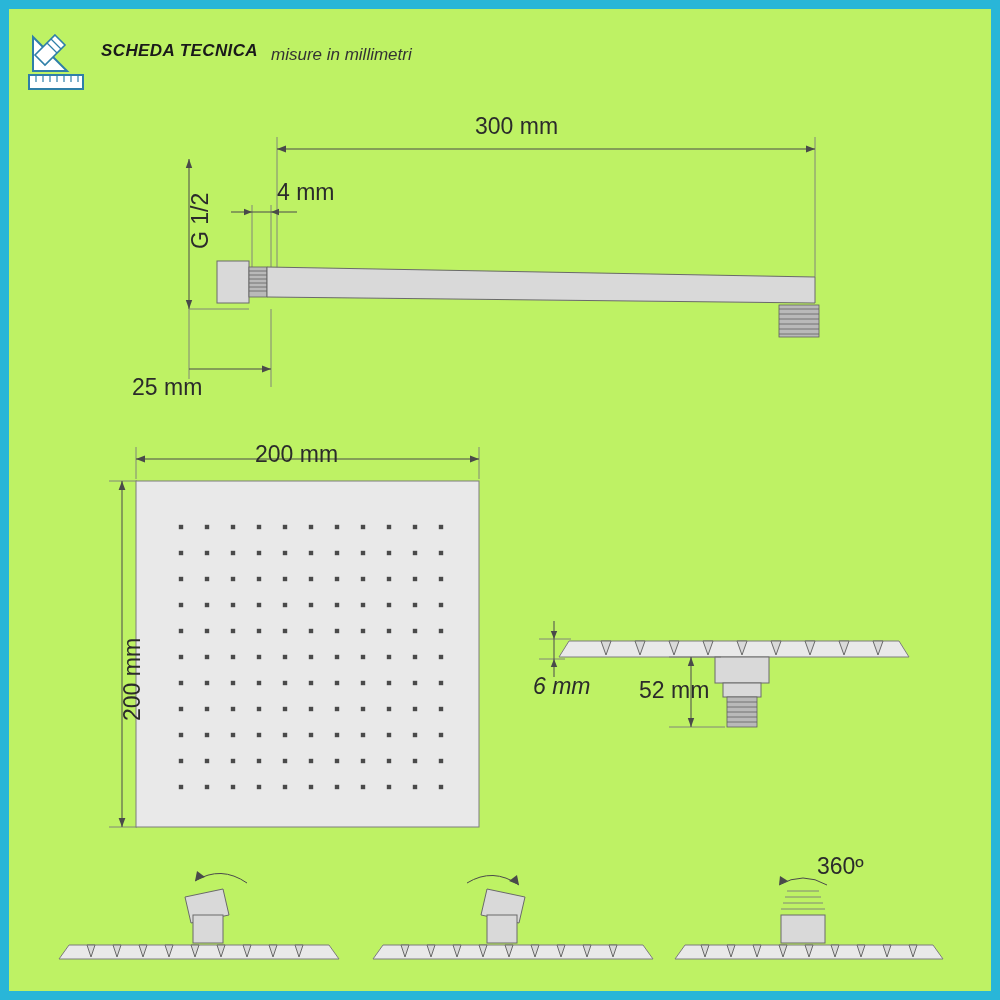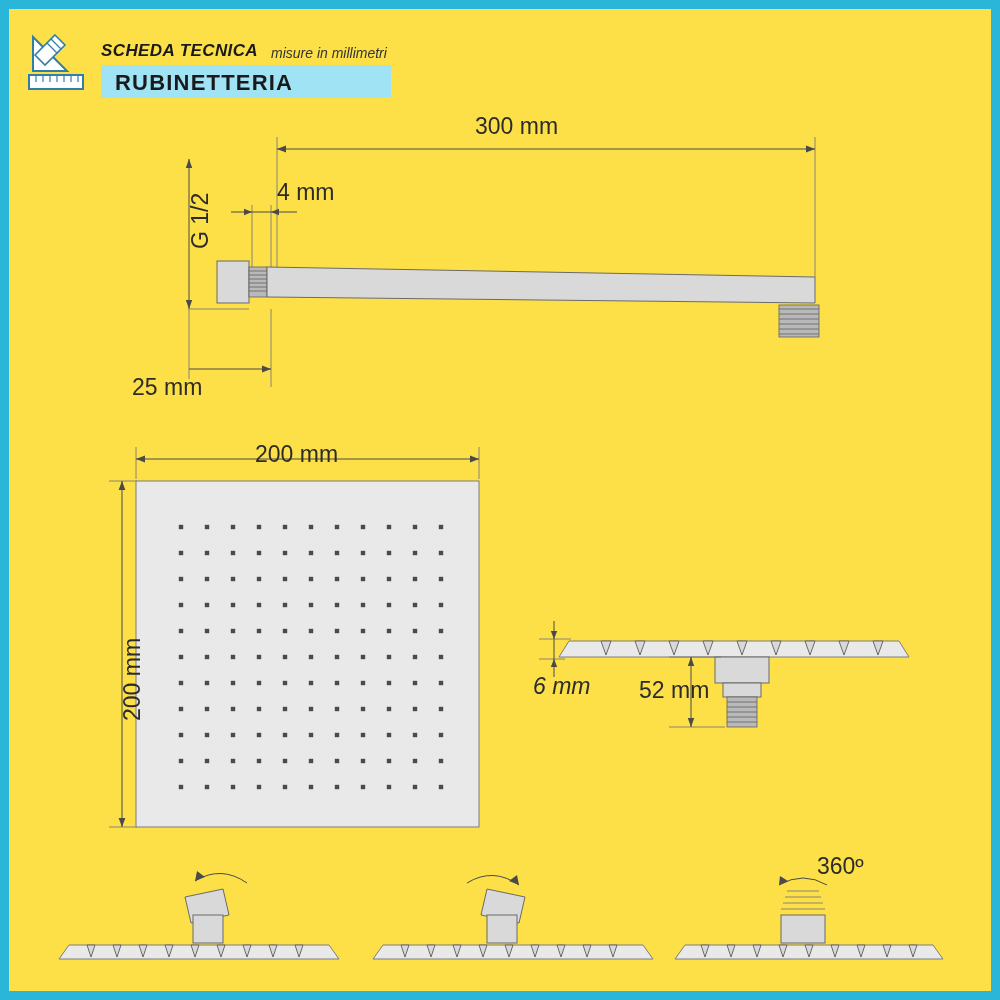--- a/index.html
+++ b/index.html
@@ -7,39 +7,39 @@
     width:1000px;height:1000px;
     background:#ffffff;
     font-family:"Liberation Sans", sans-serif;
     overflow:hidden;
   }
   #page{
     position:relative;
     width:1000px;height:1000px;
     box-sizing:border-box;
     border:9px solid #29b6d8;
-    background:#fde047;
+    background:#bef264;
   }
   .stage{
     position:absolute;
     left:0;top:0;width:982px;height:982px;
   }
 
   
   .hdr-logo{
     position:absolute;left:16px;top:22px;width:64px;height:62px;
   }
   .hdr-title{
     position:absolute;left:92px;top:32px;
     font-style:italic;font-weight:bold;font-size:17px;letter-spacing:.4px;
     color:#1a1a1a;
   }
   .hdr-sub{
     position:absolute;left:262px;top:36px;
-    font-style:italic;font-size:14px;color:#333;
+    font-style:italic;font-size:17px;color:#333;
   }
   .hdr-band{
     position:absolute;left:92px;top:56px;width:290px;height:33px;
     background:#9fe3f5;
   }
   .hdr-band span{
     position:absolute;left:14px;top:5px;
     font-weight:bold;font-size:22px;letter-spacing:1.2px;color:#1a1a1a;
   }
 
@@ -74,23 +74,20 @@
         <line x1="18" y1="44" x2="18" y2="51" stroke="#2f7fa8" stroke-width="1.2"></line>
         <line x1="25" y1="44" x2="25" y2="51" stroke="#2f7fa8" stroke-width="1.2"></line>
         <line x1="32" y1="44" x2="32" y2="51" stroke="#2f7fa8" stroke-width="1.2"></line>
         <line x1="39" y1="44" x2="39" y2="51" stroke="#2f7fa8" stroke-width="1.2"></line>
         <line x1="46" y1="44" x2="46" y2="51" stroke="#2f7fa8" stroke-width="1.2"></line>
         <line x1="53" y1="44" x2="53" y2="51" stroke="#2f7fa8" stroke-width="1.2"></line>
       </svg>
     </div>
     <div class="hdr-title">SCHEDA TECNICA</div>
     <div class="hdr-sub">misure in millimetri</div>
-    <div class="hdr-band">
-      <span>RUBINETTERIA</span>
-    </div>
 
     <svg width="982" height="982">
 
       <line class="ln-thin" x1="268" y1="128" x2="268" y2="262"></line>
       <line class="ln-thin" x1="806" y1="128" x2="806" y2="268"></line>
 
       <line class="ln" x1="268" y1="140" x2="806" y2="140"></line>
       <path class="dot" d="M268,140 l9,-3.4 v6.8 z"></path>
       <path class="dot" d="M806,140 l-9,-3.4 v6.8 z"></path>
 

